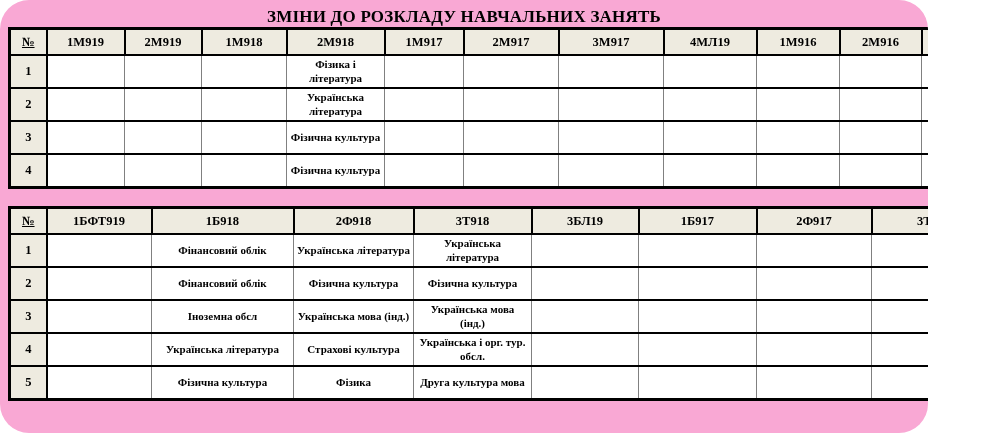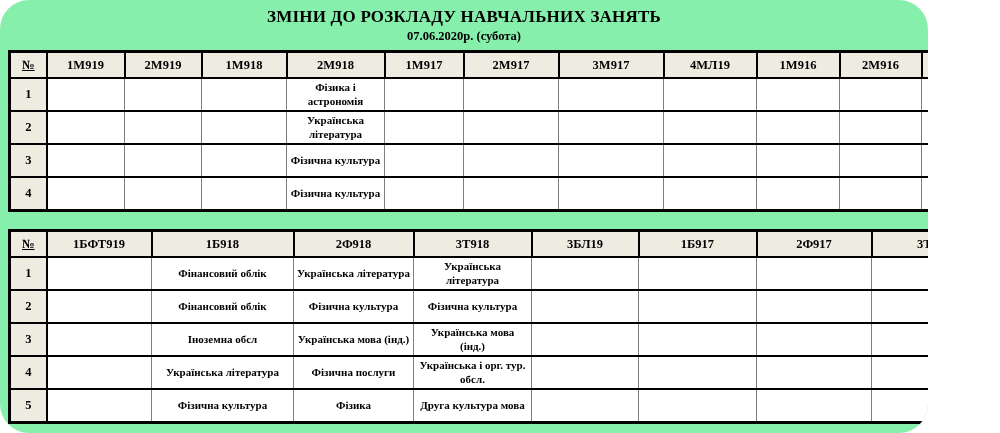--- a/index.html
+++ b/index.html
@@ -7,21 +7,21 @@
     padding: 0;
     background: #ffffff;
     width: 1000px;
     font-family: "Liberation Serif", "DejaVu Serif", serif;
     color: #000000;
   }
   .doc {
     position: relative;
     width: 928px;
     height: 433px;
-    background: #86efac;
+    background: #f9a8d4;
     overflow: hidden;
     border-radius: 29px;
   }
   .title {
     margin: 7px 0 0 0;
     text-align: center;
     font-size: 17px;
     font-weight: bold;
     letter-spacing: 0.2px;
   }
@@ -75,21 +75,20 @@
   #table1 td { height: 29px; }
   #table2 td { height: 29px; }
   #table2 { margin-top: 17px; }
   #table1 { margin-top: 0; }
 </style>
 </head>
 <body>
 
 <div class="doc">
   <div class="title">ЗМІНИ ДО РОЗКЛАДУ НАВЧАЛЬНИХ ЗАНЯТЬ</div>
-  <div class="subtitle">07.06.2020р. (субота)</div>
 
   <table class="sched" id="table1">
       <colgroup>
         <col style="width: 37px;">
         <col style="width: 78px;">
         <col style="width: 77px;">
         <col style="width: 85px;">
         <col style="width: 98px;">
         <col style="width: 79px;">
         <col style="width: 95px;">
@@ -114,21 +113,21 @@
           <th>2М916</th>
           <th>3МЛ18</th>
         </tr>
       </thead>
       <tbody>
         <tr>
           <td class="num">1</td>
           <td class="cell"></td>
           <td class="cell"></td>
           <td class="cell"></td>
-          <td class="cell">Фізика і астрономія</td>
+          <td class="cell">Фізика і література</td>
           <td class="cell"></td>
           <td class="cell"></td>
           <td class="cell"></td>
           <td class="cell"></td>
           <td class="cell"></td>
           <td class="cell"></td>
           <td class="cell"></td>
         </tr>
         <tr>
           <td class="num">2</td>
@@ -230,21 +229,21 @@
           <td class="cell">Українська мова (інд.)</td>
           <td class="cell"></td>
           <td class="cell"></td>
           <td class="cell"></td>
           <td class="cell"></td>
         </tr>
         <tr>
           <td class="num">4</td>
           <td class="cell"></td>
           <td class="cell">Українська література</td>
-          <td class="cell">Фізична послуги</td>
+          <td class="cell">Страхові культура</td>
           <td class="cell">Українська і орг. тур. обсл.</td>
           <td class="cell"></td>
           <td class="cell"></td>
           <td class="cell"></td>
           <td class="cell"></td>
         </tr>
         <tr>
           <td class="num">5</td>
           <td class="cell"></td>
           <td class="cell">Фізична культура</td>

